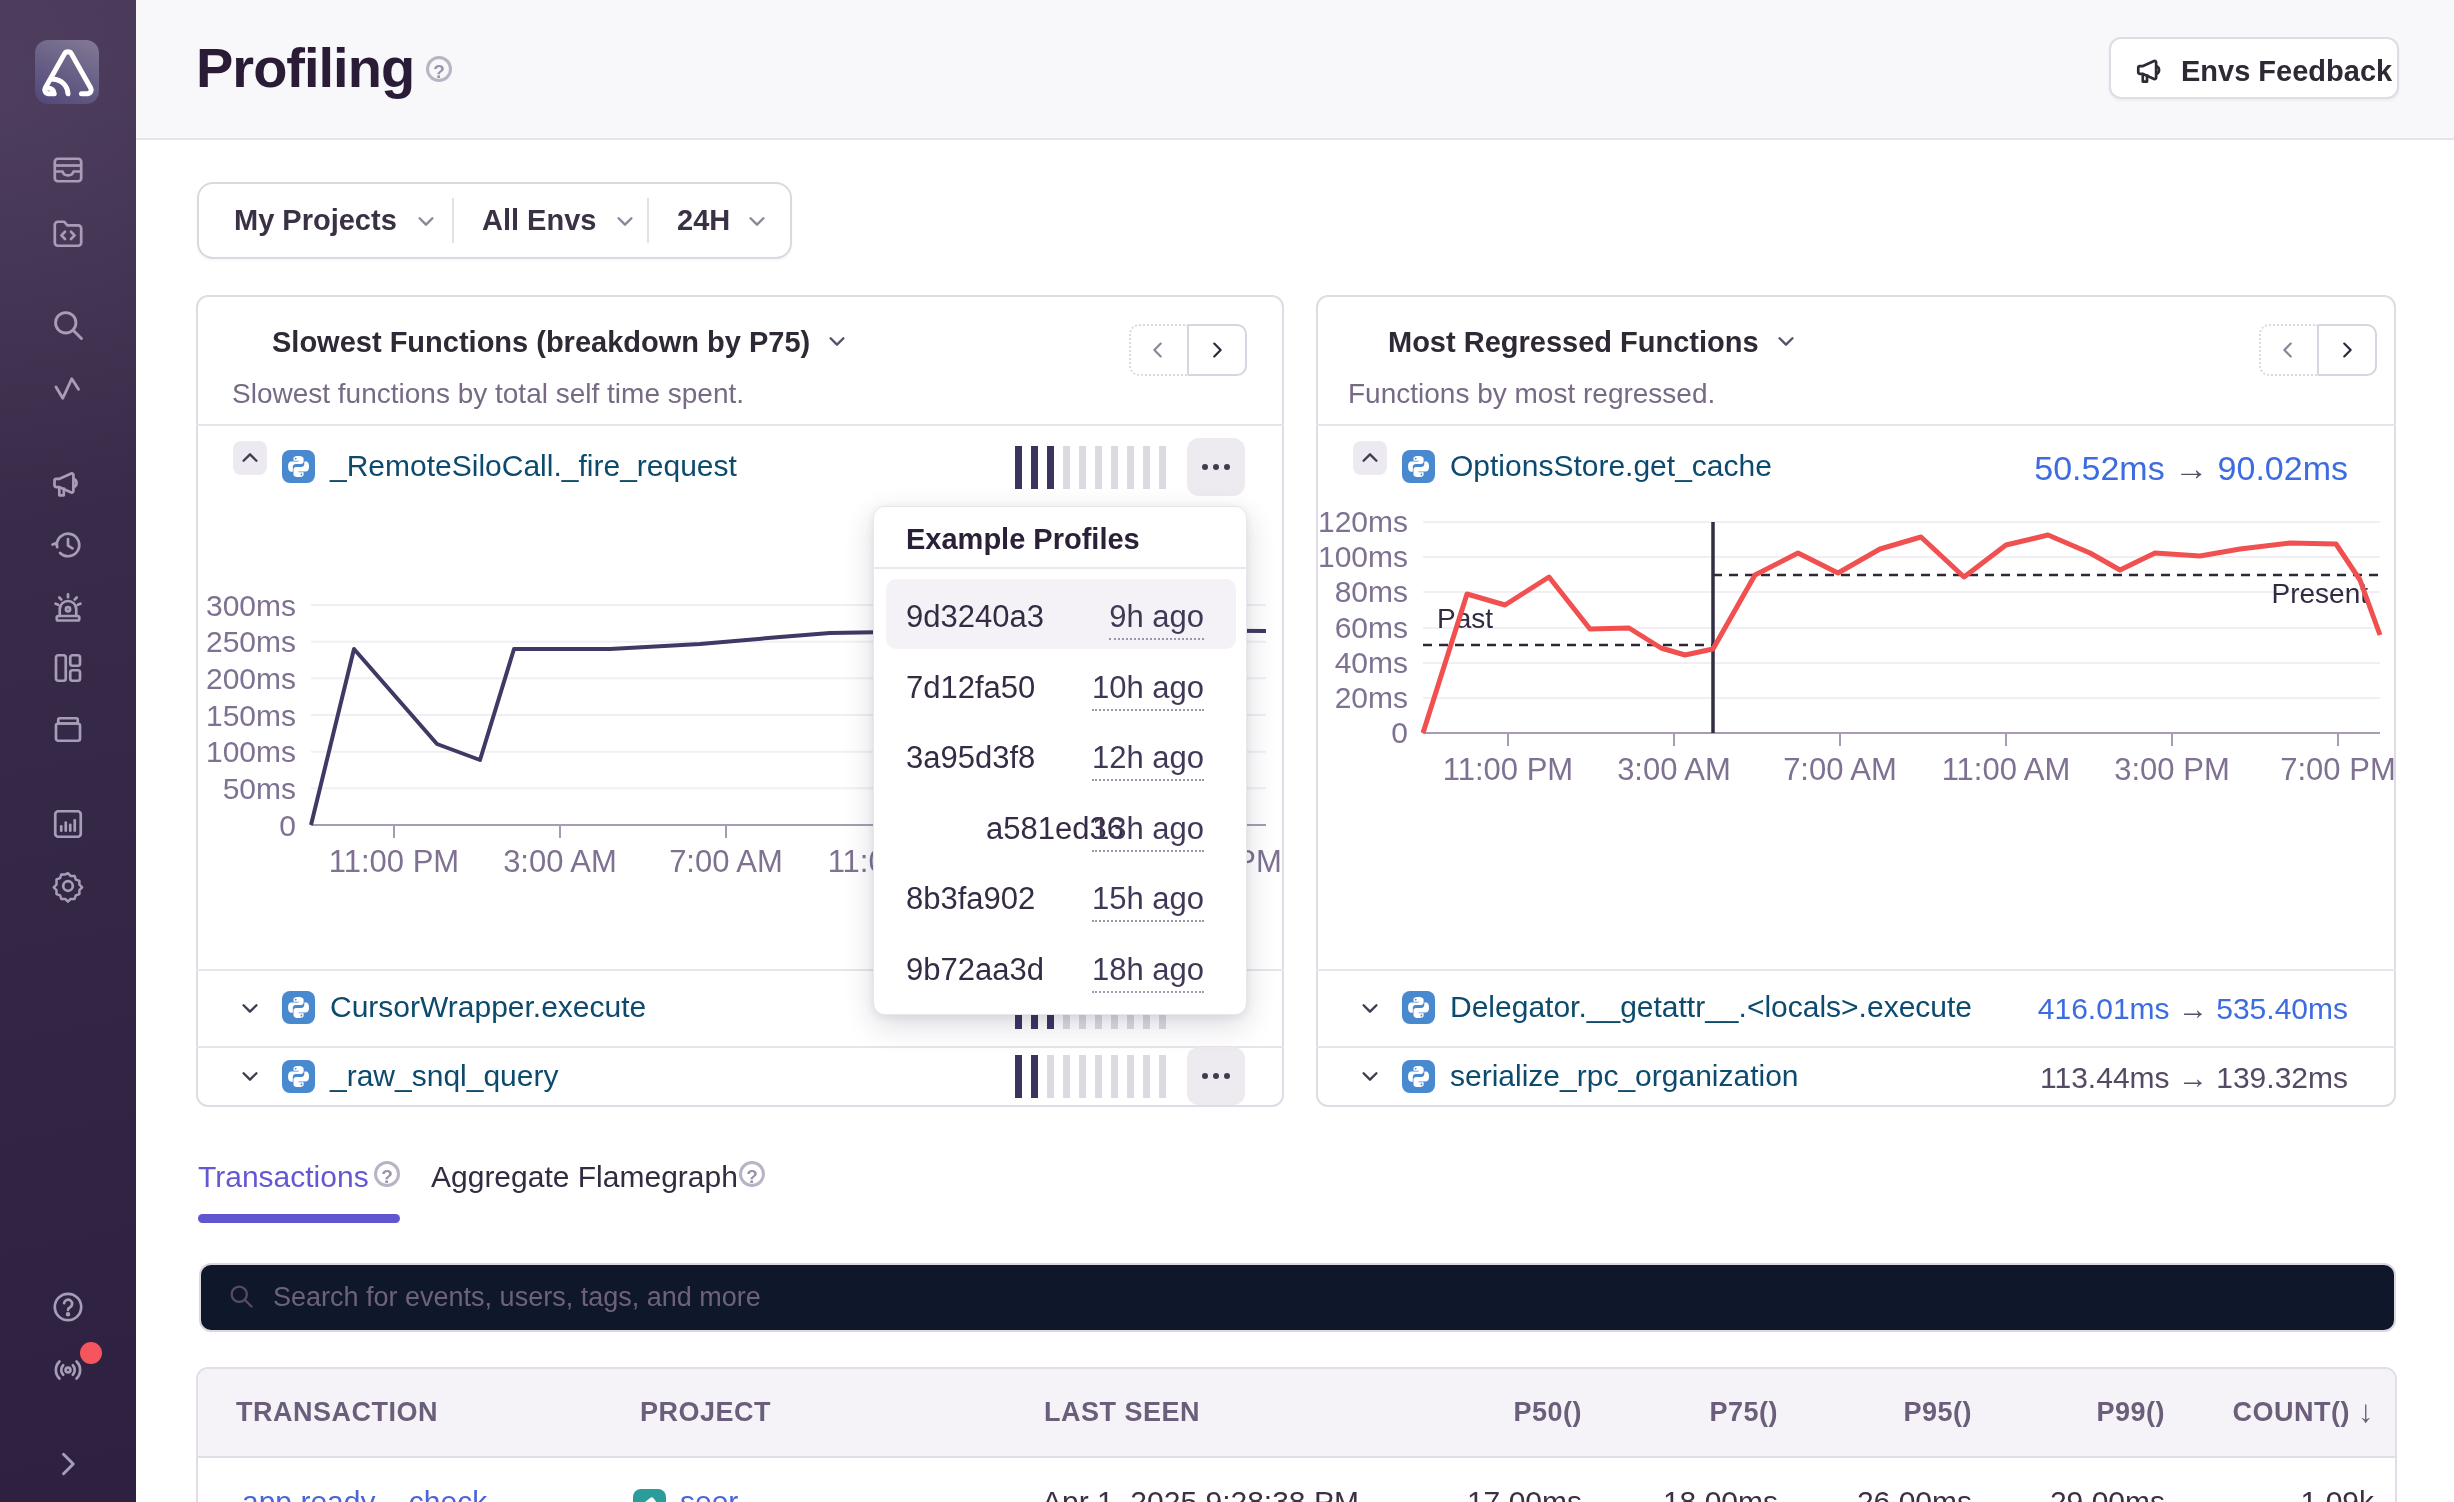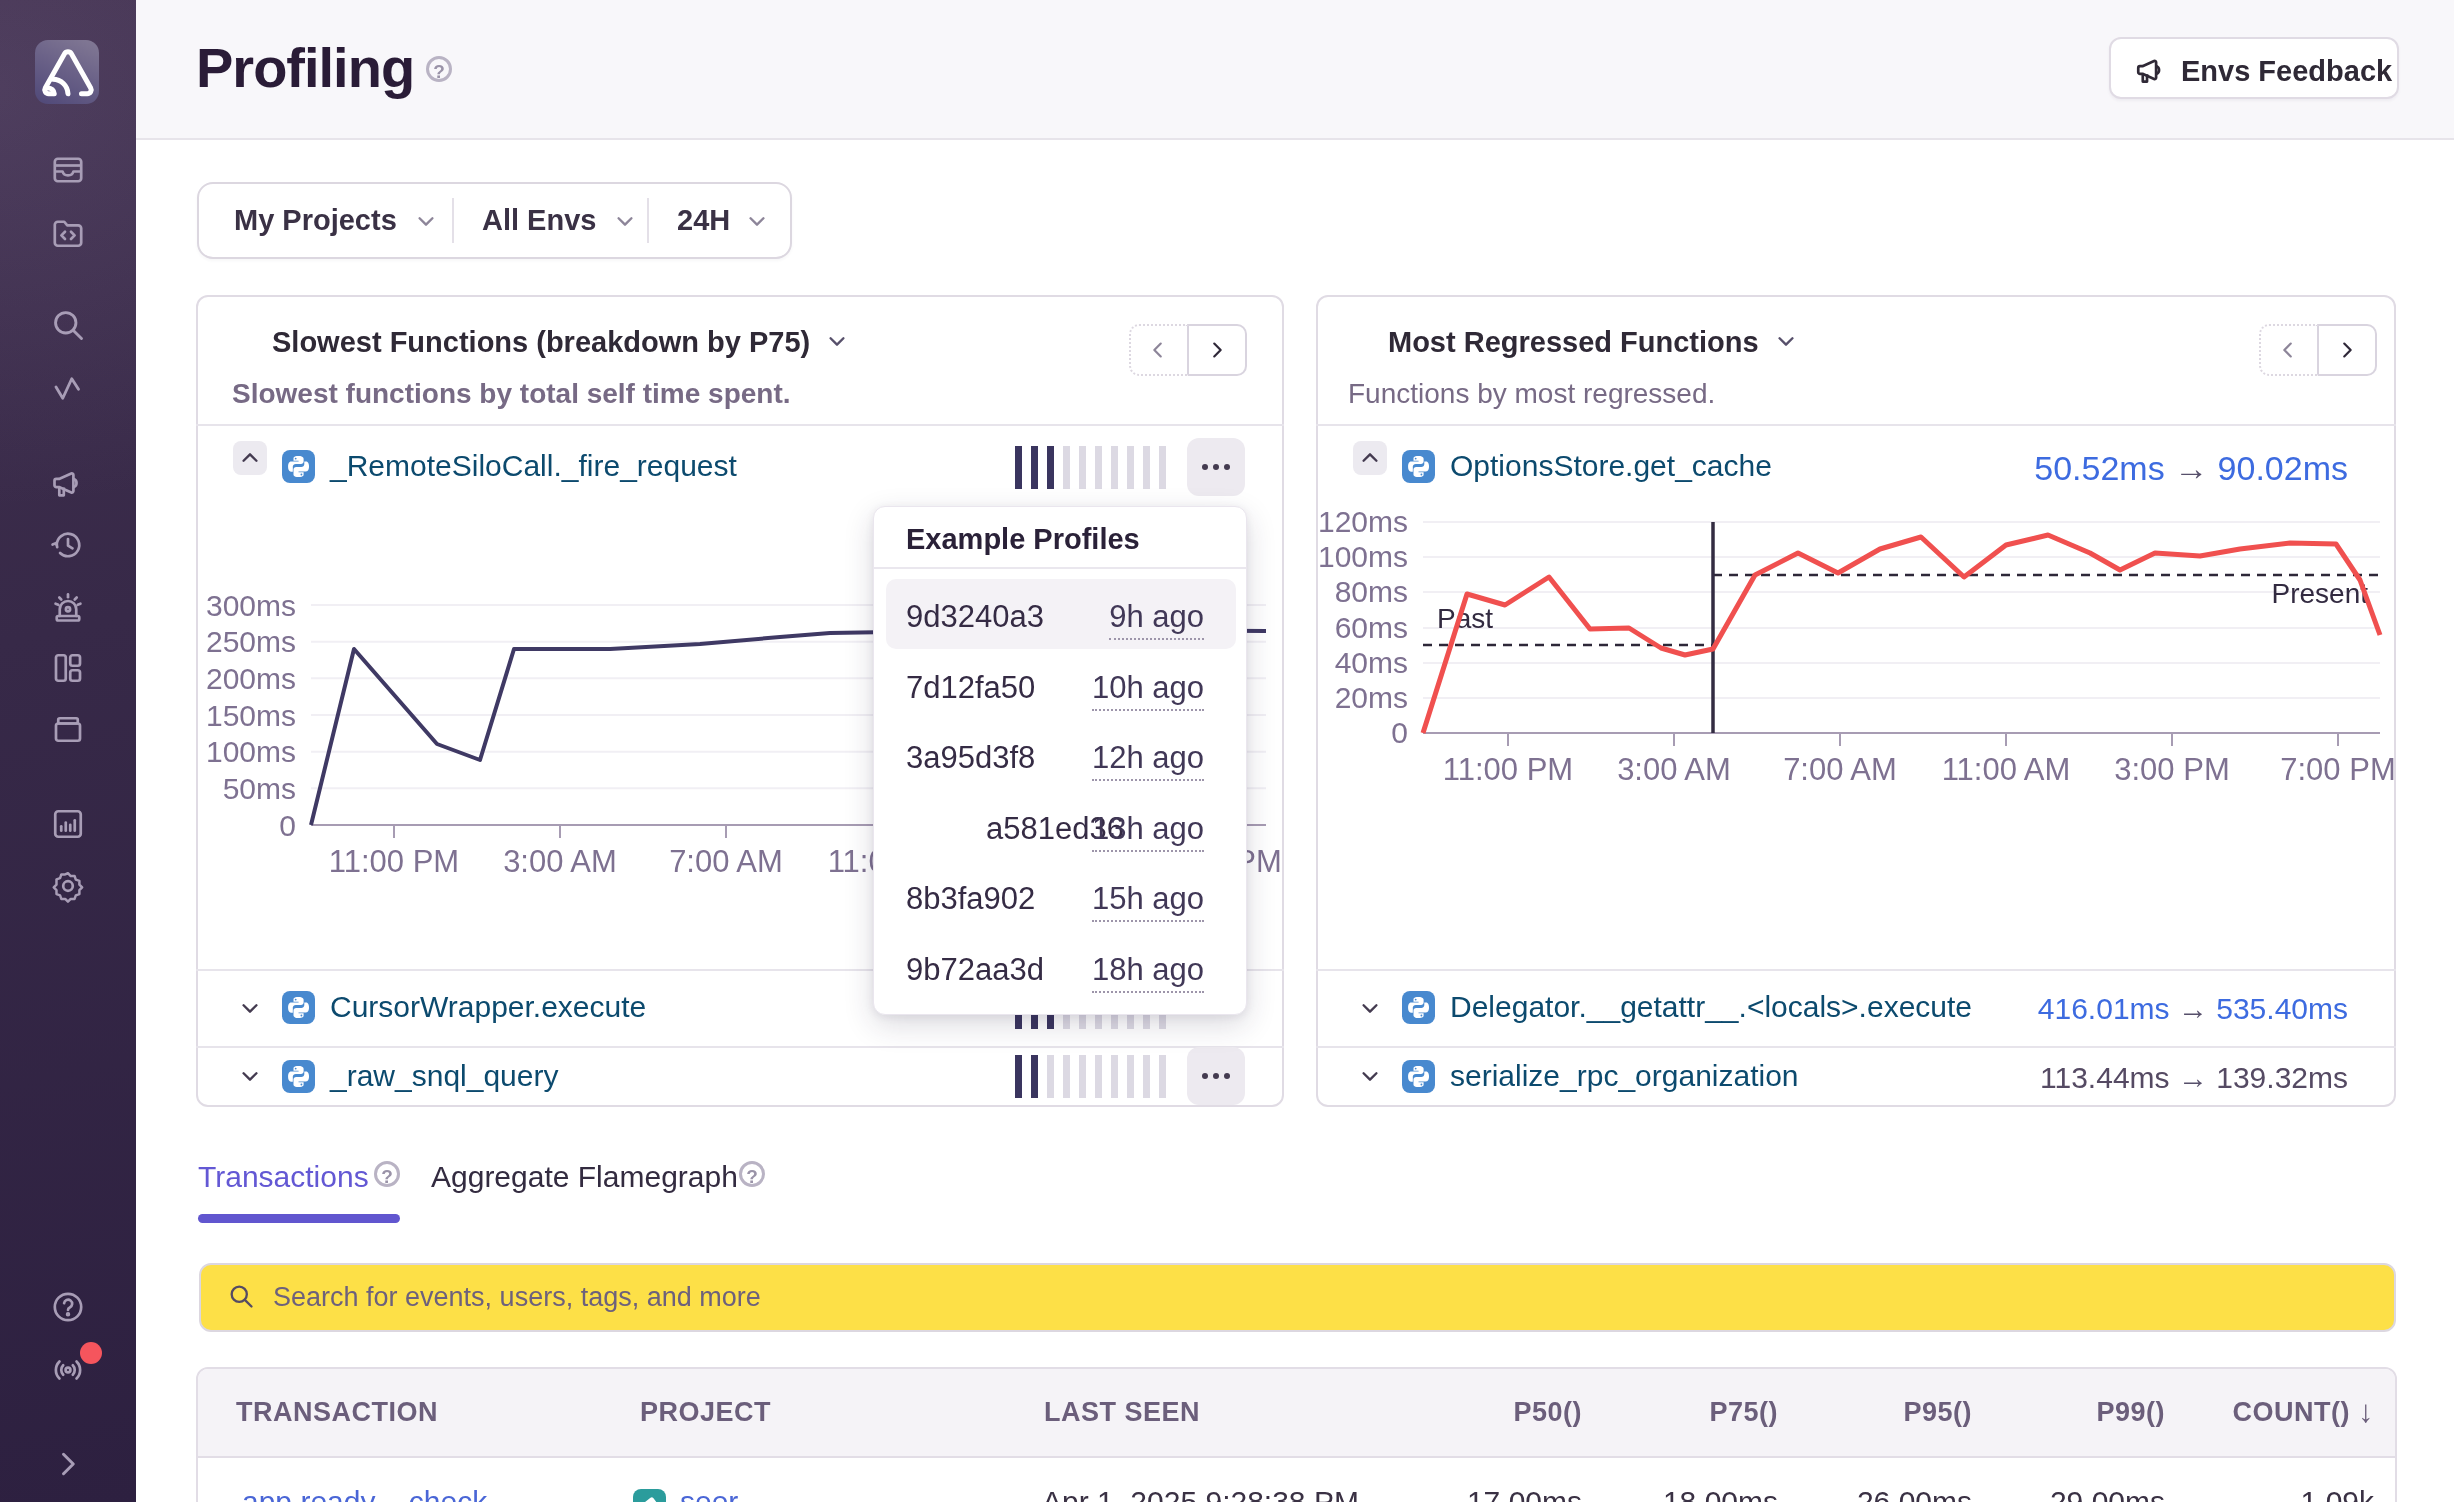--- a/index.html
+++ b/index.html
@@ -69,21 +69,21 @@
 #popup { position:absolute; left:873px; top:506px; width:374px; height:509px; background:#fff;
   border:1px solid #eae6ee; border-radius:12px; box-shadow:0 10px 30px rgba(40,30,60,.16), 0 2px 8px rgba(40,30,60,.08); }
 #popup .ptitle { position:absolute; left:32px; top:16px; font-size:29px; font-weight:700; color:#2a2138; }
 #popup .pdiv { position:absolute; left:0; top:60px; width:100%; height:2px; background:#eae7ee; }
 #popup .sel { position:absolute; left:12px; top:72px; width:350px; height:70px; background:#f4f2f6; border-radius:10px; }
 .prow { position:absolute; left:32px; width:298px; font-size:31px; color:#352b44; }
 .prow .ago { position:absolute; right:0; top:0; color:#413857; border-bottom:2px dotted #9d95aa; padding-bottom:3px; }
 #tabUnderline { position:absolute; left:198px; top:1214px; width:202px; height:9px; border-radius:5px; background:#6156cf; }
 
 
-#search { position:absolute; left:199px; top:1263px; width:2197px; height:69px; background:#fde047;
+#search { position:absolute; left:199px; top:1263px; width:2197px; height:69px; background:#0f172a;
   border:2px solid #dcd7e0; border-radius:12px; }
 #search svg { position:absolute; left:26px; top:17px; width:28px; height:28px; color:#554b63; }
 #search .ph { position:absolute; left:72px; top:17px; font-size:27px; color:#6d617c; }
 
 
 #table { position:absolute; left:196px; top:1367px; width:2201px; height:140px;
   border:2px solid #e2dde6; border-radius:12px 12px 0 0; background:#fff; }
 #thead { position:absolute; left:0; top:0; width:100%; height:89px; background:#f5f3f7;
   border-bottom:2px solid #e2dde6; border-radius:10px 10px 0 0; }
 .th { position:absolute; top:28px; font-size:27px; font-weight:700; color:#6b5e7b; letter-spacing:.5px; }
@@ -285,21 +285,21 @@
   <div class="pager" style="left:1129px; top:324px;">
     <div class="cl"></div>
       <div class="cr"></div>
     <svg style="left:18px; color:#8d8599;">
         <use href="#chevL"></use>
       </svg>
     <svg style="left:77px; color:#2f2838;">
         <use href="#chevR"></use>
       </svg>
   </div>
-  <div class="cardsub" style="left:232px; top:378px;font-weight:bold;">Slowest functions by total self time spent.</div>
+  <div class="cardsub" style="left:232px; top:378px;">Slowest functions by total self time spent.</div>
   <div class="carddiv" style="left:196px; top:424px; width:1088px;"></div>
 
   <div class="chevBtn" style="left:233px; top:441px;">
       <svg>
         <use href="#chevU"></use>
       </svg>
     </div>
   <div class="pytile" style="left:282px; top:450px;">
       <svg>
         <use href="#py"></use>

